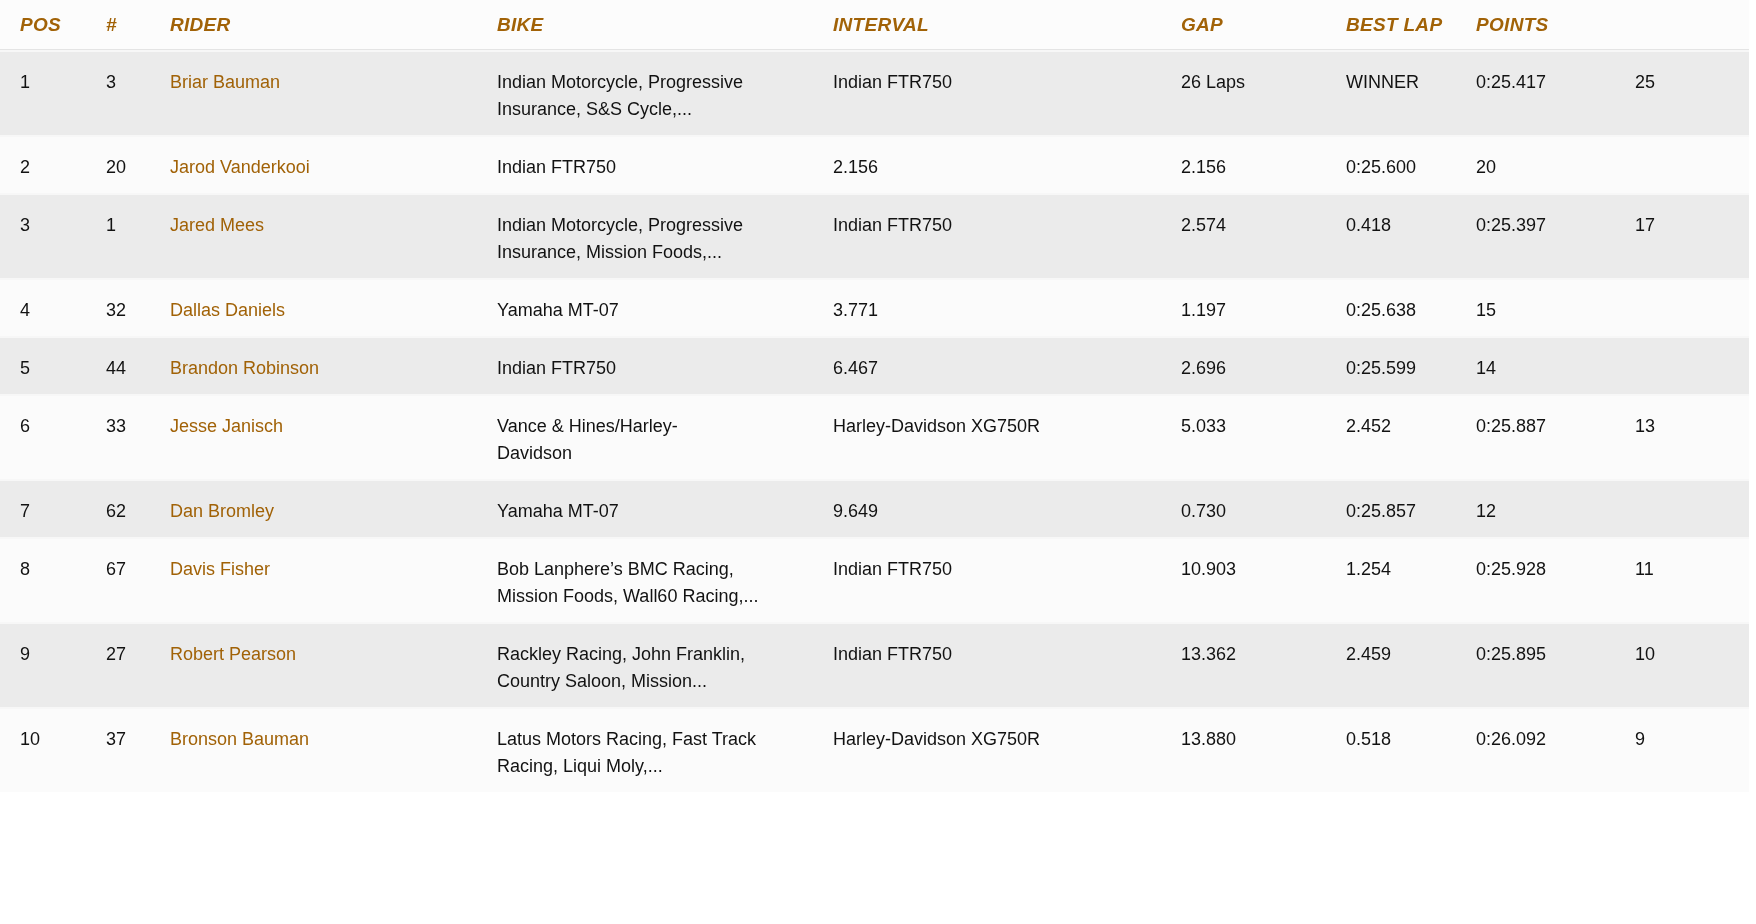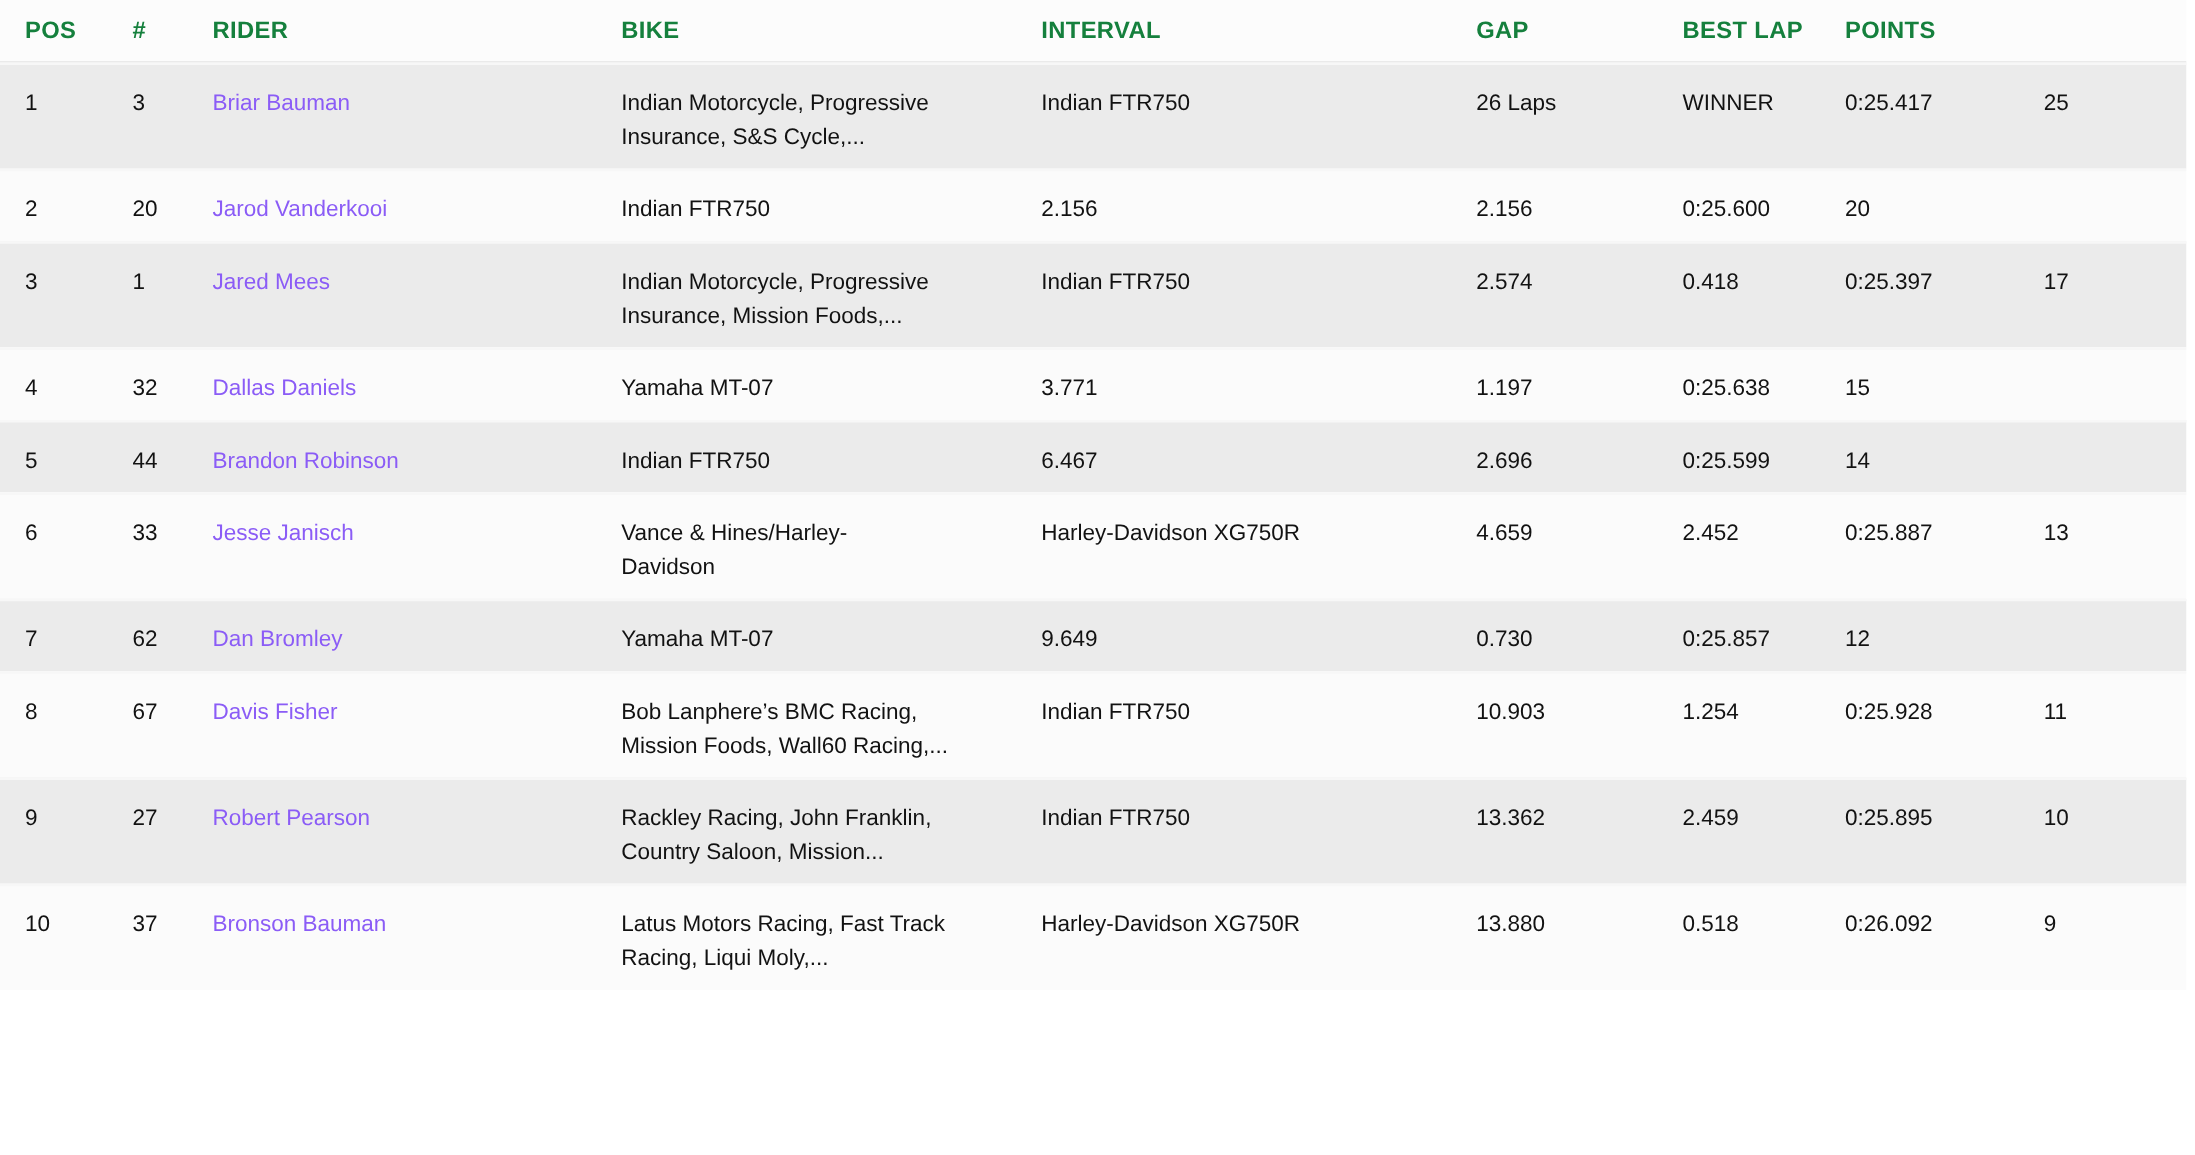--- a/index.html
+++ b/index.html
@@ -24,39 +24,40 @@
     background: #fcfcfc;
     height: 50px;
     padding-top: 13px;
     border-bottom: 1px solid #e4e4e4;
   }
   .thead .th {
     font-size: 19px;
     font-weight: 700;
     letter-spacing: 0.3px;
     line-height: 24px;
-    color: #15803d;
+    color: #a16207;
     white-space: nowrap;
+    font-style: italic;
   }
   .row {
     padding-top: 17px;
     padding-bottom: 12px;
     border-top: 2px solid #f7f7f7;
     background: #fbfbfb;
   }
   .row.alt { background: #ebebeb; }
   .cell {
     font-size: 18px;
     line-height: 27px;
     color: #121212;
     padding-right: 18px;
   }
   .sponsors-cell { white-space: pre-line; padding-right: 24px; }
   .rider-link {
-    color: #8b5cf6;
+    color: #a16207;
     text-decoration: none;
     cursor: pointer;
   }
 </style>
 </head>
 <body>
 
 <div class="results-table">
 
   <div class="grid-row thead">
@@ -129,21 +130,21 @@
     <div class="cell">14</div>
   </div>
 
   <div class="grid-row row">
     <div class="cell">6</div>
     <div class="cell">33</div>
     <div class="cell"><a class="rider-link">Jesse Janisch</a></div>
     <div class="cell sponsors-cell">Vance &amp; Hines/Harley-
 Davidson</div>
     <div class="cell">Harley-Davidson XG750R</div>
-    <div class="cell">4.659</div>
+    <div class="cell">5.033</div>
     <div class="cell">2.452</div>
     <div class="cell">0:25.887</div>
     <div class="cell">13</div>
   </div>
 
   <div class="grid-row row alt">
     <div class="cell">7</div>
     <div class="cell">62</div>
     <div class="cell"><a class="rider-link">Dan Bromley</a></div>
     <div class="cell">Yamaha MT-07</div>

